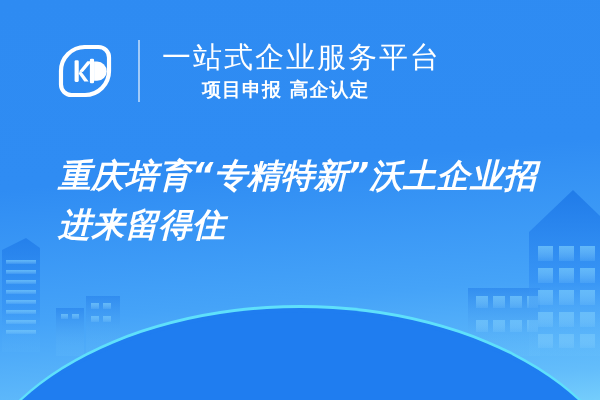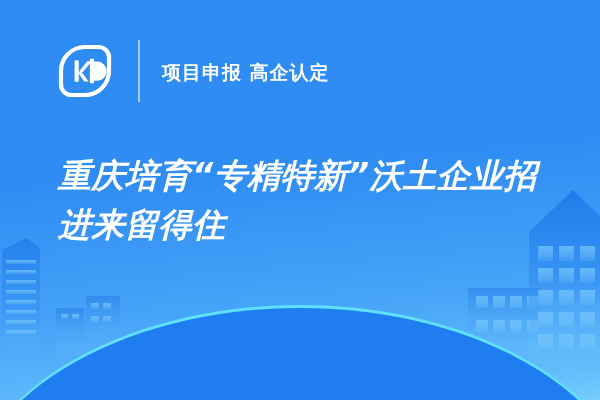--- a/index.html
+++ b/index.html
@@ -127,20 +127,21 @@
   }
   .slogan-sub {
     font-family: "DejaVu Serif", "Liberation Serif", serif;
     font-size: 19px;
     font-weight: bold;
     color: #ffffff;
     letter-spacing: 1px;
     line-height: 1.3;
     margin-top: 3px;
     white-space: nowrap;
+    margin-left: 40px;
   }
 
   
   .headline {
     position: absolute;
     left: 58px;
     top: 152px;
     width: 492px;
     font-family: "DejaVu Sans", "Liberation Sans", sans-serif;
     font-size: 33px;
@@ -263,20 +264,21 @@
           <path d="M27.4 32.0 L36.0 43.6 L31.2 43.6 L24.8 34.4 Z"></path>
           <rect x="37.4" y="18.4" width="4.6" height="27" rx="1.4"></rect>
           <path d="M42 21.6 L45.4 21.6 A10.6 10.6 0 0 1 45.4 42.8 L42 42.8 Z"></path>
         </g>
       </svg>
     </div>
 
     <div class="divider"></div>
 
     <div class="slogan">
+      <div class="slogan-main">一站式企业服务平台</div>
       <div class="slogan-sub">项目申报 高企认定</div>
     </div>
 
   </div>
 
   <div class="headline">重庆培育“专精特新”沃土企业招进来留得住</div>
 
 </div>
 
 </body></html>

